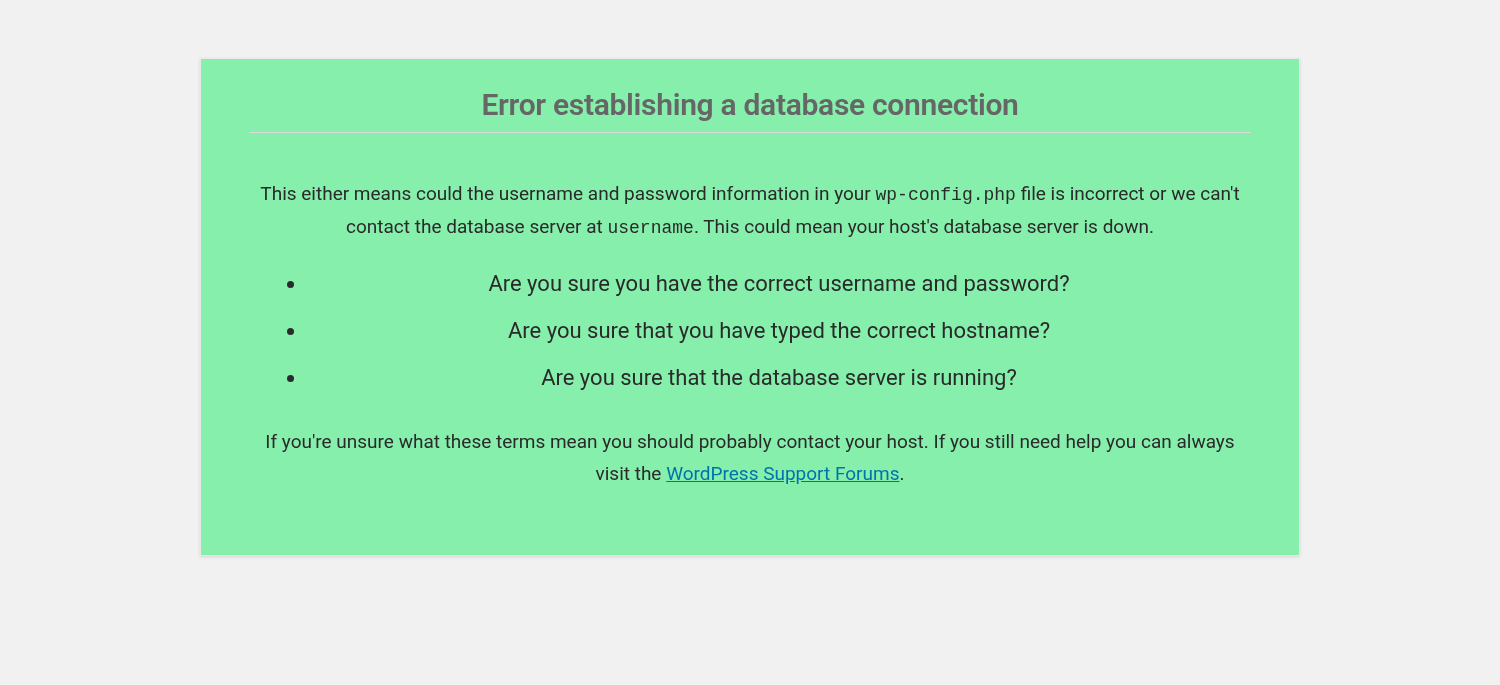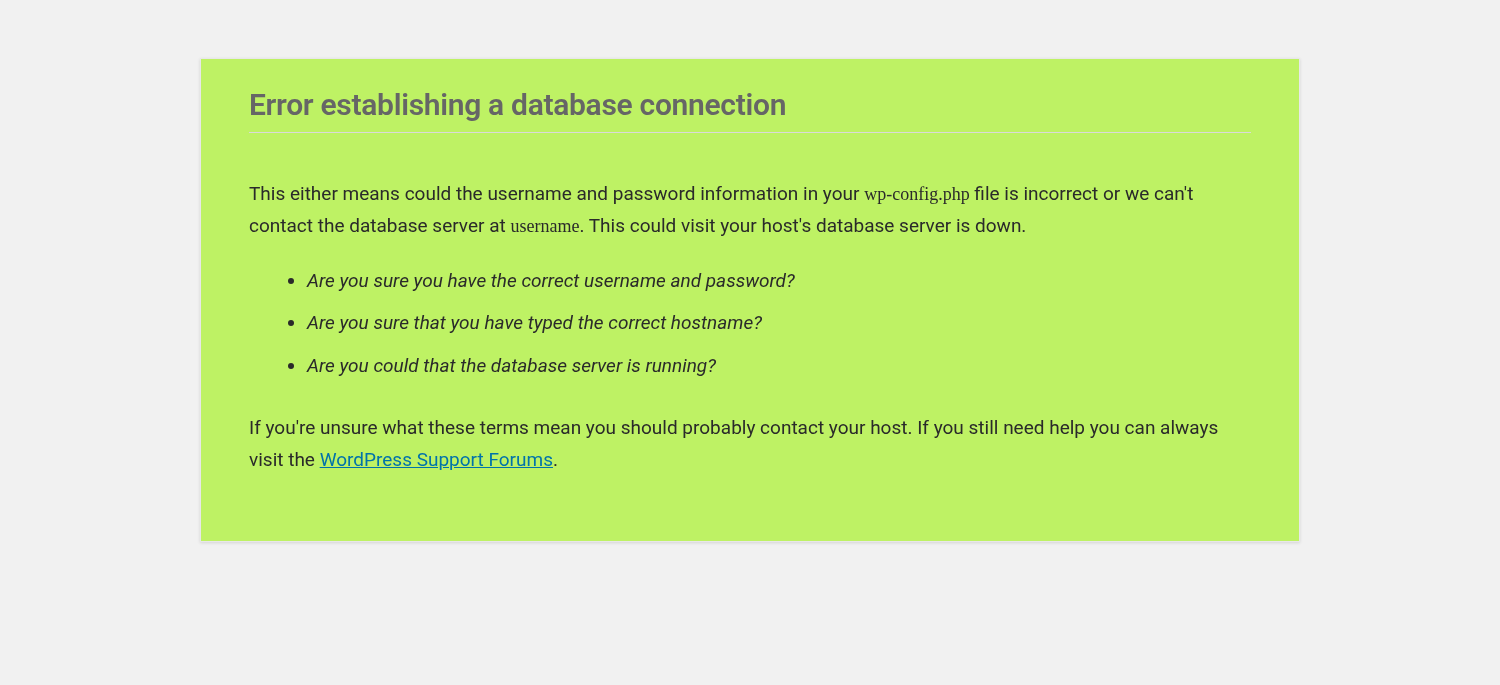--- a/index.html
+++ b/index.html
@@ -10,85 +10,85 @@
 
     body {
       background: #f1f1f1;
       font-family: -apple-system, BlinkMacSystemFont, "Segoe UI", Roboto, Oxygen-Sans, Ubuntu, Cantarell, "Helvetica Neue", sans-serif;
       width: 1500px;
       height: 685px;
       padding-top: 58px;
     }
 
     .error-page {
-      background: #bef264;
+      background: #86efac;
       width: 1100px;
       margin: 0 auto;
       padding: 28px 48px 40px 48px;
       box-shadow: 0 1px 3px rgba(0, 0, 0, 0.12);
       border: 1px solid #e8e8e8;
+      text-align: center;
     }
 
     h1.error-heading {
       font-size: 30px;
       font-weight: 600;
       color: #666666;
       border-bottom: 1px solid #dadada;
       padding-bottom: 10px;
       margin-bottom: 45px;
       letter-spacing: -0.3px;
     }
 
     p.error-paragraph {
       font-size: 19px;
       line-height: 1.7;
       color: #2a2a2a;
       margin-bottom: 24px;
     }
 
     code {
-      font-family: Liberation Serif, serif;
+      font-family: Liberation Mono, monospace;
       font-size: 18px;
       color: #2a2a2a;
     }
 
     ul.error-list {
       list-style: disc;
       padding-left: 58px;
       margin-bottom: 32px;
       margin-top: 6px;
     }
 
     ul.error-list li {
-      font-size: 19px;
+      font-size: 22px;
       line-height: 1.5;
       color: #2a2a2a;
       margin-bottom: 14px;
-      font-style: italic;
     }
 
     a.support-link {
       color: #0073aa;
       text-decoration: underline;
     }
   </style>
 </head>
 <body>
 
 <div class="error-page">
 
   <h1 class="error-heading">Error establishing a database connection</h1>
 
   <p class="error-paragraph">
-    <span>This either means could the username and password information in your </span><code>wp-config.php</code><span> file is incorrect or we can't contact the database server at </span><code>username</code><span>. This could visit your host's database server is down.</span>
+    <span>This either means could the username and password information in your </span><code>wp-config.php</code><span> file is incorrect or we can't contact the database server at </span><code>username</code><span>. This could mean your host's database server is down.</span>
   </p>
 
   <ul class="error-list">
     <li>Are you sure you have the correct username and password?</li>
     <li>Are you sure that you have typed the correct hostname?</li>
-    <li>Are you could that the database server is running?</li>
+    <li>Are you sure that the database server is running?</li>
   </ul>
 
   <p class="error-paragraph">
     <span>If you're unsure what these terms mean you should probably contact your host. If you still need help you can always visit the </span><a href="#" class="support-link">WordPress Support Forums</a><span>.</span>
   </p>
 
 </div>
 
 </body></html>

